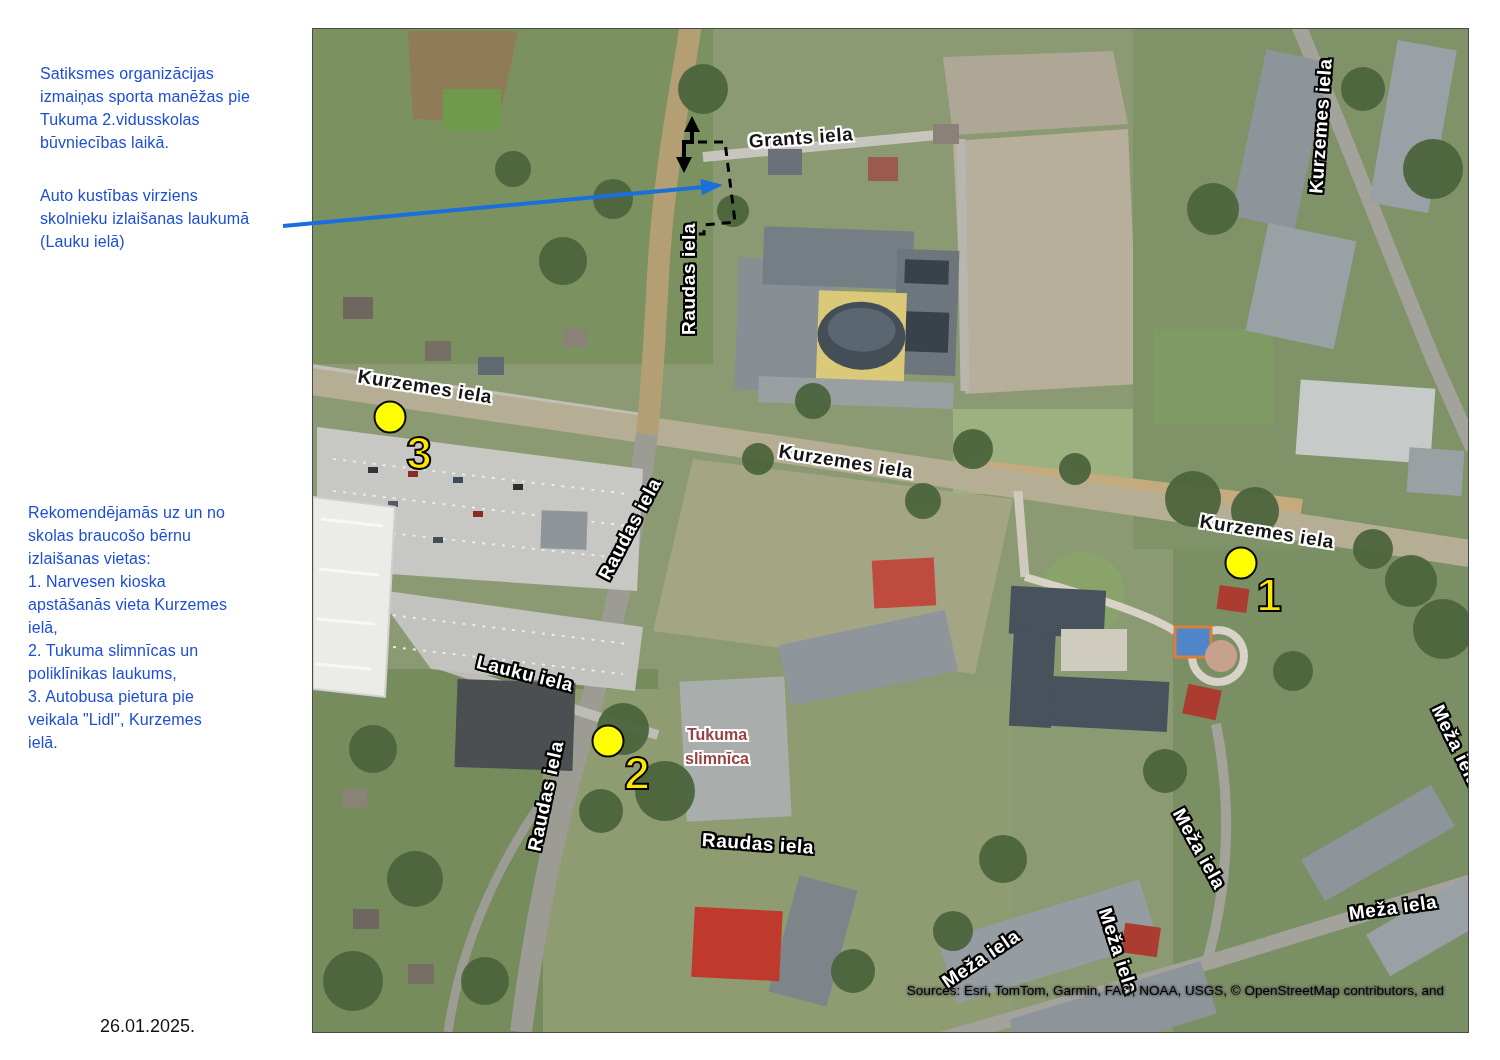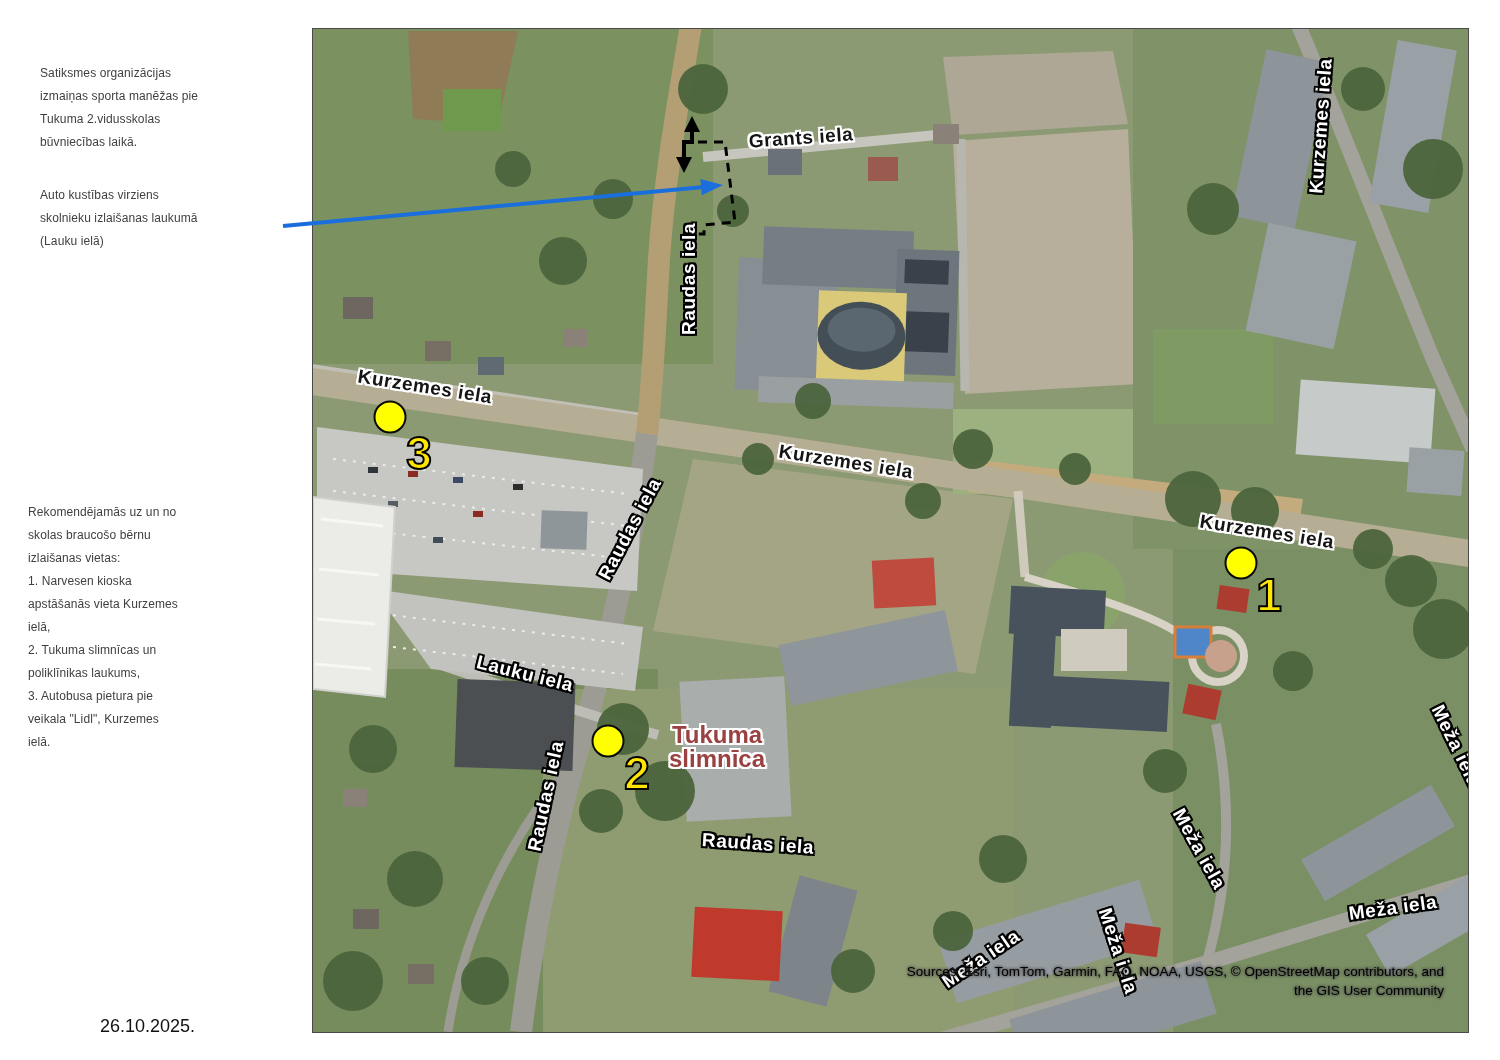--- a/index.html
+++ b/index.html
@@ -1,21 +1,21 @@
 <!DOCTYPE html>
 <html><head>
 <meta charset="utf-8">
 <style>
   html,body{margin:0;padding:0;}
   body{
     width:1500px;height:1060px;position:relative;background:#ffffff;
     font-family:"Liberation Sans",sans-serif;overflow:hidden;
   }
   .note{
-    position:absolute;color:#404040;font-size:12px;line-height:23px;
+    position:absolute;color:#1d4ed8;font-size:16px;line-height:23px;
     white-space:pre-line;letter-spacing:.1px;
   }
   .date{position:absolute;color:#111;font-size:18px;}
   #map{
     position:absolute;left:312px;top:28px;width:1155px;height:1003px;
     border:1px solid #4a4a4a;overflow:hidden;background:#8c9a73;box-sizing:content-box;
   }
   #map svg.base{position:absolute;left:0;top:0;}
   .slabel{
     position:absolute;font-weight:bold;font-size:19px;white-space:nowrap;
@@ -26,21 +26,21 @@
     color:#151515;
     text-shadow:-2px -2px 0 #fff,2px -2px 0 #fff,-2px 2px 0 #fff,2px 2px 0 #fff,
                 -2px 0 0 #fff,2px 0 0 #fff,0 -2px 0 #fff,0 2px 0 #fff;
   }
   .slabel.light{
     color:#ffffff;
     text-shadow:-2px -2px 0 #000,2px -2px 0 #000,-2px 2px 0 #000,2px 2px 0 #000,
                 -2px 0 0 #000,2px 0 0 #000,0 -2px 0 #000,0 2px 0 #000;
   }
   .poi-label{
-    position:absolute;font-weight:bold;font-size:24px;line-height:24px;color:#9a4141;
+    position:absolute;font-weight:bold;font-size:16px;line-height:24px;color:#9a4141;
     white-space:pre-line;text-align:center;transform:translate(-50%,-50%);
     text-shadow:-2px -2px 0 #fff,2px -2px 0 #fff,-2px 2px 0 #fff,2px 2px 0 #fff,
                 -2px 0 0 #fff,2px 0 0 #fff,0 -2px 0 #fff,0 2px 0 #fff;
     pointer-events:none;
   }
   .mcircle{
     position:absolute;width:33px;height:33px;border-radius:50%;background:#ffff00;
     border:2px solid #0a0a0a;transform:translate(-50%,-50%);box-sizing:border-box;
   }
   .mnum{
@@ -71,21 +71,21 @@
 izlaišanas vietas:
 1. Narvesen kioska
 apstāšanās vieta Kurzemes
 ielā,
 2. Tukuma slimnīcas un
 poliklīnikas laukums,
 3. Autobusa pietura pie
 veikala "Lidl", Kurzemes
 ielā.</div>
 
-<div class="date" style="left:100px;top:1016px;">26.10.2025.</div>
+<div class="date" style="left:100px;top:1016px;">26.01.2025.</div>
 
 <div id="map">
 
   <svg class="base" width="1155" height="1003" viewBox="0 0 1155 1003">
 
     <rect x="0" y="0" width="1155" height="1003" fill="#8c9a73"></rect>
     <rect x="0" y="0" width="400" height="335" fill="#7c9160"></rect>
     <polygon points="95,2 205,2 185,95 100,90" fill="#8f7c57"></polygon>
     <rect x="130" y="60" width="58" height="42" fill="#6f9a4e"></rect>
     <polygon points="630,28 800,22 815,95 640,106" fill="#aea795"></polygon>
@@ -261,20 +261,19 @@
 
   <div class="mcircle" style="left:928px;top:534px;"></div>
   <div class="mnum" style="left:956px;top:566px;">1</div>
   <div class="mcircle" style="left:295px;top:712px;"></div>
   <div class="mnum" style="left:324px;top:744px;">2</div>
   <div class="mcircle" style="left:77px;top:388px;"></div>
   <div class="mnum" style="left:106px;top:424px;">3</div>
 
   <div class="attrib">
     <div>Sources: Esri, TomTom, Garmin, FAO, NOAA, USGS, © OpenStreetMap contributors, and</div>
-    <div>the GIS User Community</div>
   </div>
 </div>
 
 <svg id="overlay-arrow" width="1500" height="1060" viewBox="0 0 1500 1060">
   <line x1="283" y1="226" x2="704" y2="187" stroke="#1a6fdd" stroke-width="4"></line>
   <polygon points="723,185 701.8,195.2 700.4,179.1" fill="#1a6fdd"></polygon>
 </svg>
 
 </body></html>

